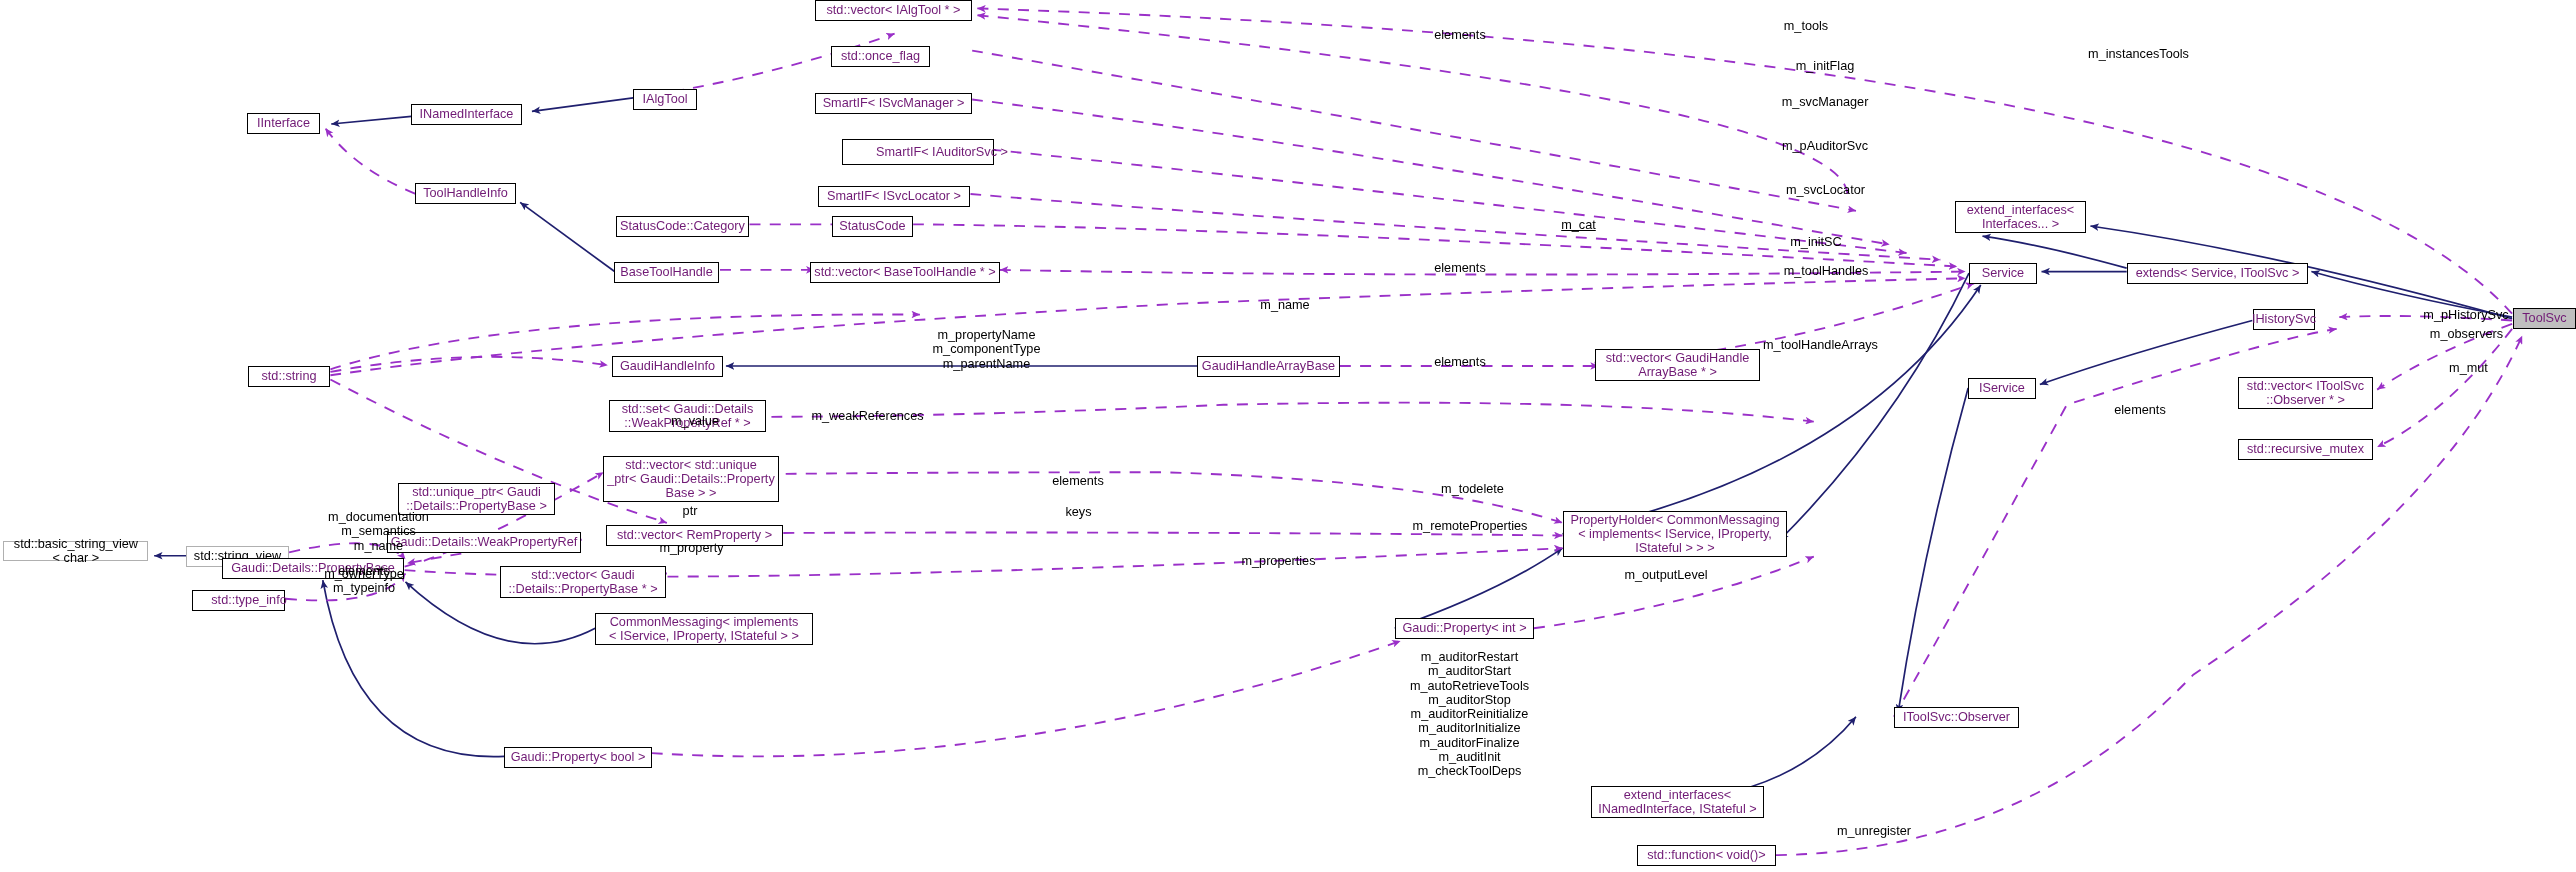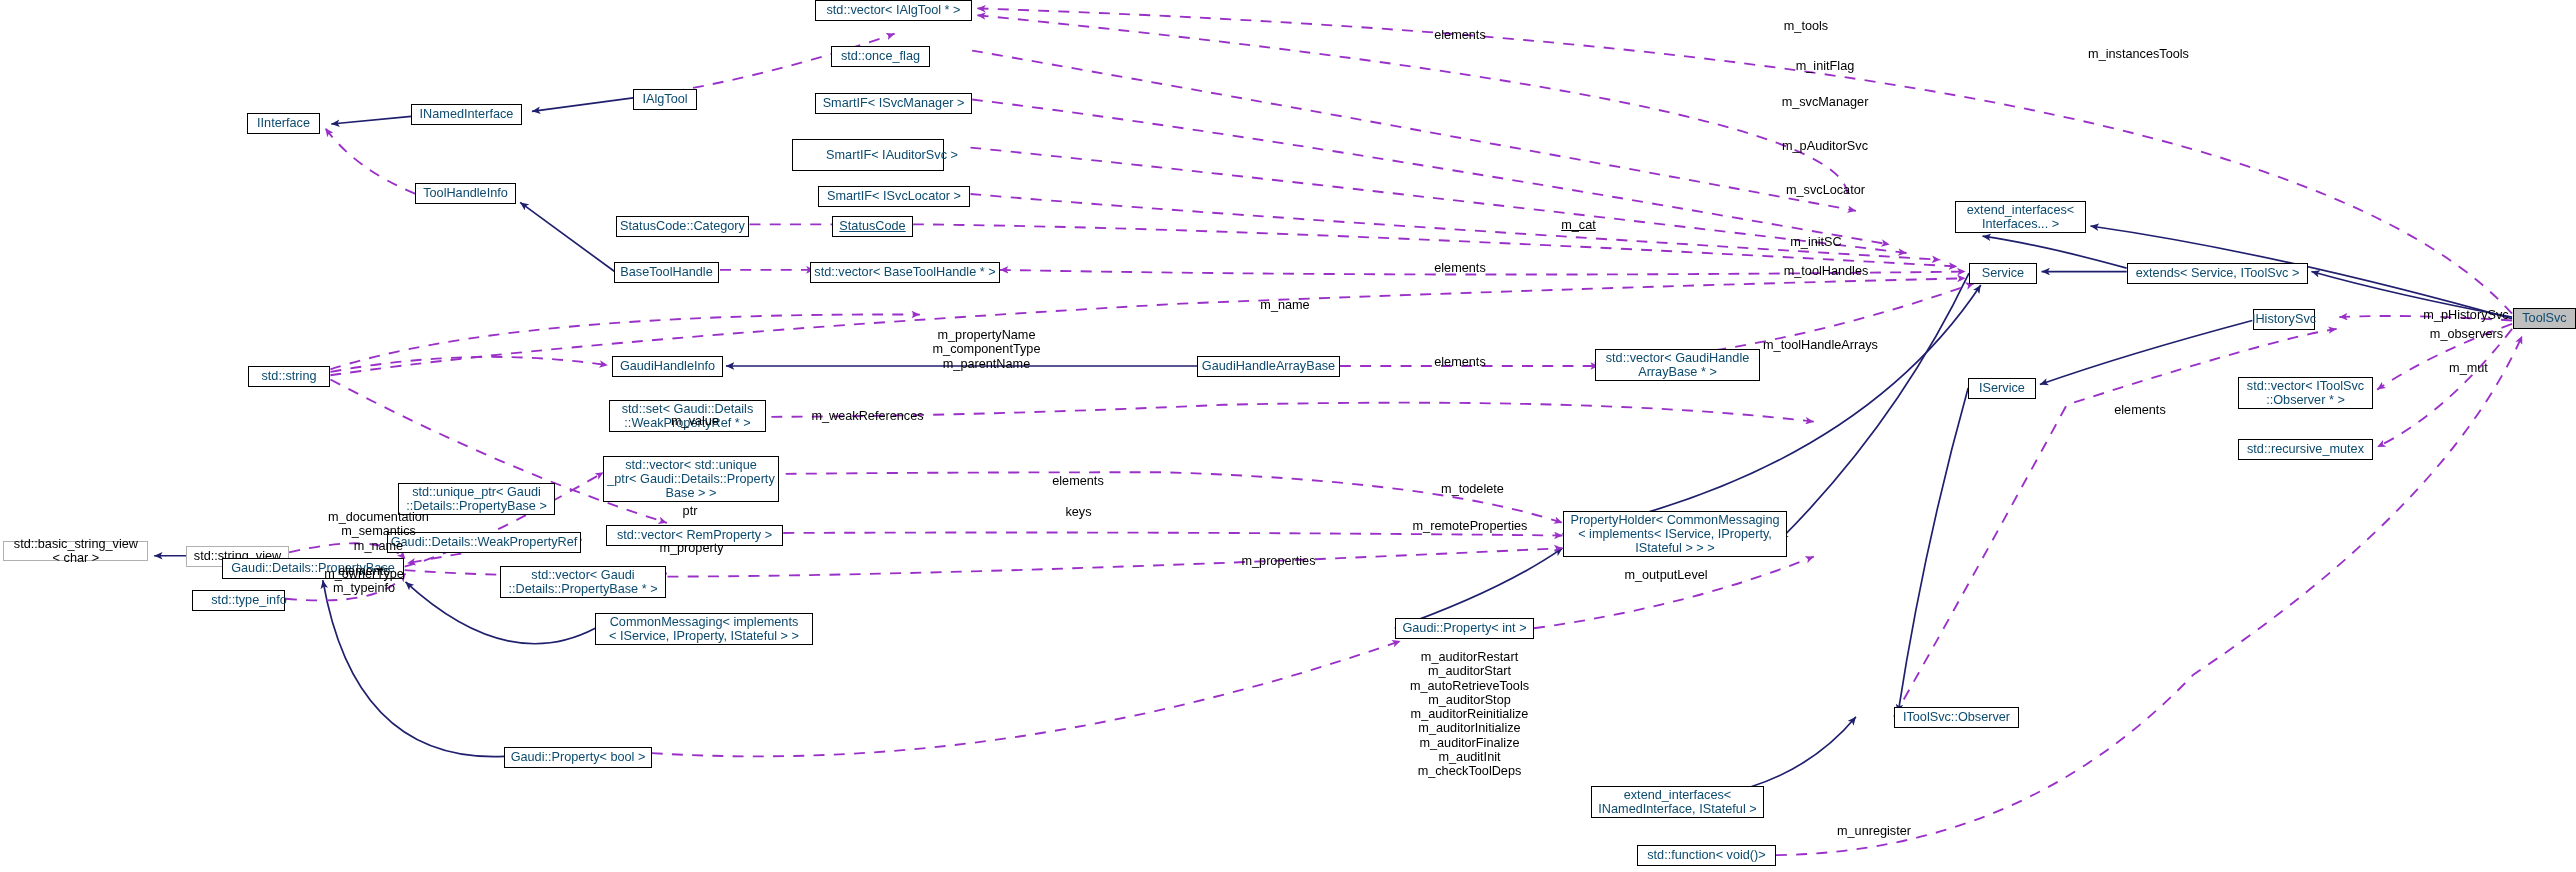--- a/index.html
+++ b/index.html
@@ -1,21 +1,21 @@
 <!DOCTYPE html>
 <html style="font-size:13.5px"><head>
 <meta charset="utf-8">
 <style>
   html,body{margin:0;padding:0;background:#ffffff;}
   body{font-family:"Liberation Sans",sans-serif;}
   #diagram{position:relative;width:2576px;height:872px;background:#fff;overflow:hidden;}
   svg{position:absolute;left:0;top:0;width:2576px;height:872px;}
   .nodebox{position:absolute;box-sizing:border-box;border:0.8px solid #000;background:#fff;
            display:flex;align-items:center;justify-content:center;text-align:center;
-           font-size:12.7px;line-height:14.3px;color:#0c4a6e;white-space:pre;}
+           font-size:12.7px;line-height:14.3px;color:#701a75;white-space:pre;}
   .nodebox.gray{background:#bfbfbf;}
   .nodebox.faint{border-color:#b0b0b0;color:#000;}
   .edgelabel{position:absolute;font-size:12.7px;line-height:14.3px;color:#000;white-space:pre;text-align:center;}
 </style>
 </head>
 <body>
 
 <div id="diagram">
 
   <svg id="edges" viewBox="0 0 3053 1034" xmlns="http://www.w3.org/2000/svg">
@@ -111,23 +111,23 @@
 _ptr&lt; Gaudi::Details::Property
 Base &gt; &gt;</div>
       <div class="nodebox" style="left: 606px; top: 525px; width: 177px; height: 21px;">std::vector&lt; RemProperty &gt;</div>
       <div class="nodebox" style="left: 595px; top: 613px; width: 218px; height: 32px;">CommonMessaging&lt; implements
 &lt; IService, IProperty, IStateful &gt; &gt;</div>
       <div class="nodebox" style="left: 504px; top: 747px; width: 148px; height: 21px;">Gaudi::Property&lt; bool &gt;</div>
       <div class="nodebox" style="left: 1197px; top: 356px; width: 143px; height: 21px;">GaudiHandleArrayBase</div>
       <div class="nodebox" style="left: 815px; top: 0px; width: 157px; height: 21px;">std::vector&lt; IAlgTool * &gt;</div>
       <div class="nodebox" style="left: 831px; top: 46px; width: 99px; height: 21px;">std::once_flag</div>
       <div class="nodebox" style="left: 815px; top: 93px; width: 157px; height: 21px;">SmartIF&lt; ISvcManager &gt;</div>
-      <div class="nodebox" style="left: 792px; top: 139px; width: 152px; height: 32px; padding-left: 48px;">SmartIF&lt; IAuditorSvc &gt;</div>
+      <div class="nodebox" style="left: 842px; top: 139px; width: 152px; height: 26px; padding-left: 48px;">SmartIF&lt; IAuditorSvc &gt;</div>
       <div class="nodebox" style="left: 818px; top: 186px; width: 152px; height: 21px;">SmartIF&lt; ISvcLocator &gt;</div>
-      <div class="nodebox" style="left: 832px; top: 216px; width: 81px; height: 21px; text-decoration: underline;">StatusCode</div>
+      <div class="nodebox" style="left: 832px; top: 216px; width: 81px; height: 21px;">StatusCode</div>
       <div class="nodebox" style="left: 810px; top: 262px; width: 190px; height: 21px;">std::vector&lt; BaseToolHandle * &gt;</div>
       <div class="nodebox" style="left: 1595px; top: 349px; width: 165px; height: 32px;">std::vector&lt; GaudiHandle
 ArrayBase * &gt;</div>
       <div class="nodebox" style="left: 1563px; top: 511px; width: 224px; height: 46px;">PropertyHolder&lt; CommonMessaging
 &lt; implements&lt; IService, IProperty,
 IStateful &gt; &gt; &gt;</div>
       <div class="nodebox" style="left: 1395px; top: 618px; width: 139px; height: 21px;">Gaudi::Property&lt; int &gt;</div>
       <div class="nodebox" style="left: 1955px; top: 201px; width: 131px; height: 32px;">extend_interfaces&lt;
 Interfaces... &gt;</div>
       <div class="nodebox" style="left: 1969px; top: 263px; width: 68px; height: 21px;">Service</div>

